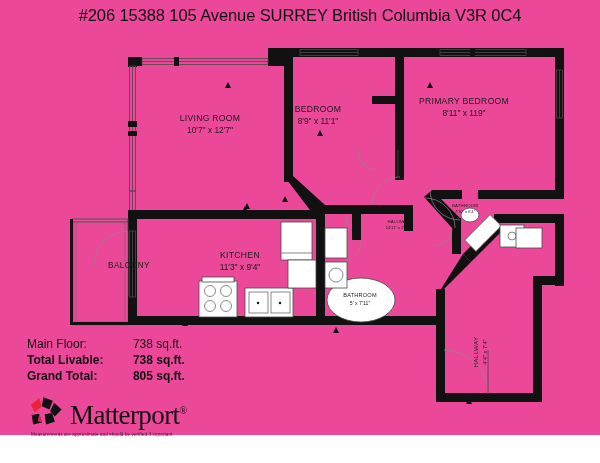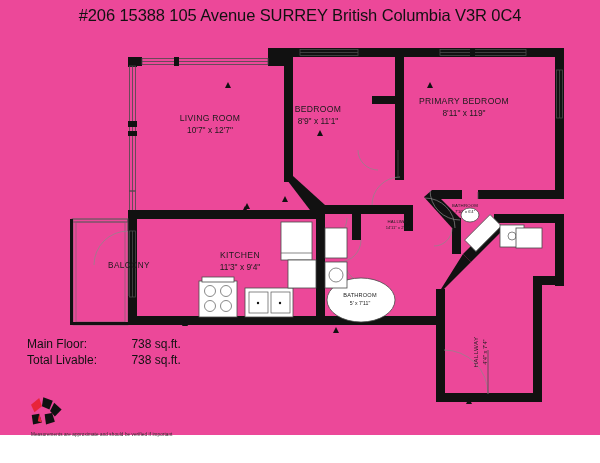--- a/index.html
+++ b/index.html
@@ -25,21 +25,21 @@
   #plan{position:absolute;top:0;left:0;width:600px;height:463px;}
 
   
   .legend{
     position:absolute;left:27px;top:336px;width:200px;
     font-size:10.5px;color:#111;
   }
   .legend table{border-collapse:collapse;width:178px;}
   .legend td{padding:1.5px 0;font-size:12px;line-height:13px;margin-left:12px;}
   .legend td.val{text-align:left;}
-  .legend tr.bold td{font-weight:normal;}
+  .legend tr.bold td{font-weight:bold;}
 
   .brand{position:absolute;left:29px;top:396px;display:flex;align-items:center;}
   .brand .mark{width:34px;height:34px;position:relative;margin-right:7px;}
   .brand .word{
     font-family:"Liberation Serif","DejaVu Serif",serif;
     font-size:27px;letter-spacing:-0.6px;color:#111;line-height:27px;
   }
   .brand .word sup{font-size:10px;vertical-align:super;}
   .disclaimer{
     position:absolute;left:31px;top:432px;
@@ -265,31 +265,36 @@
     <table>
       <tbody>
         <tr>
           <td>Main Floor:</td>
           <td class="val">738 sq.ft.</td>
         </tr>
         <tr class="bold">
           <td>Total Livable:</td>
           <td class="val">738 sq.ft.</td>
         </tr>
+        <tr class="bold">
+          <td>Grand Total:</td>
+          <td class="val">805 sq.ft.</td>
+        </tr>
       </tbody>
     </table>
   </div>
 
   <div class="brand">
     <span class="mark">
       <svg viewBox="0 0 100 100" width="34" height="34">
         <polygon fill="#e8243a" points="6,26 30,6 38,30 16,48"></polygon>
         <polygon fill="#111111" points="42,4 70,14 60,40 38,30"></polygon>
         <polygon fill="#111111" points="74,20 96,40 76,60 62,44"></polygon>
         <polygon fill="#111111" points="8,56 30,52 38,78 12,84"></polygon>
         <polygon fill="#111111" points="46,54 68,50 76,76 50,84"></polygon>
         <polygon fill="#e8243a" points="30,52 38,78 26,74"></polygon>
       </svg>
     </span>
+    <span class="word"><span>Matterport</span><sup>®</sup></span>
   </div>
   <div class="disclaimer">Measurements are approximate and should be verified if important</div>
 
 </div>
 
 </body></html>

